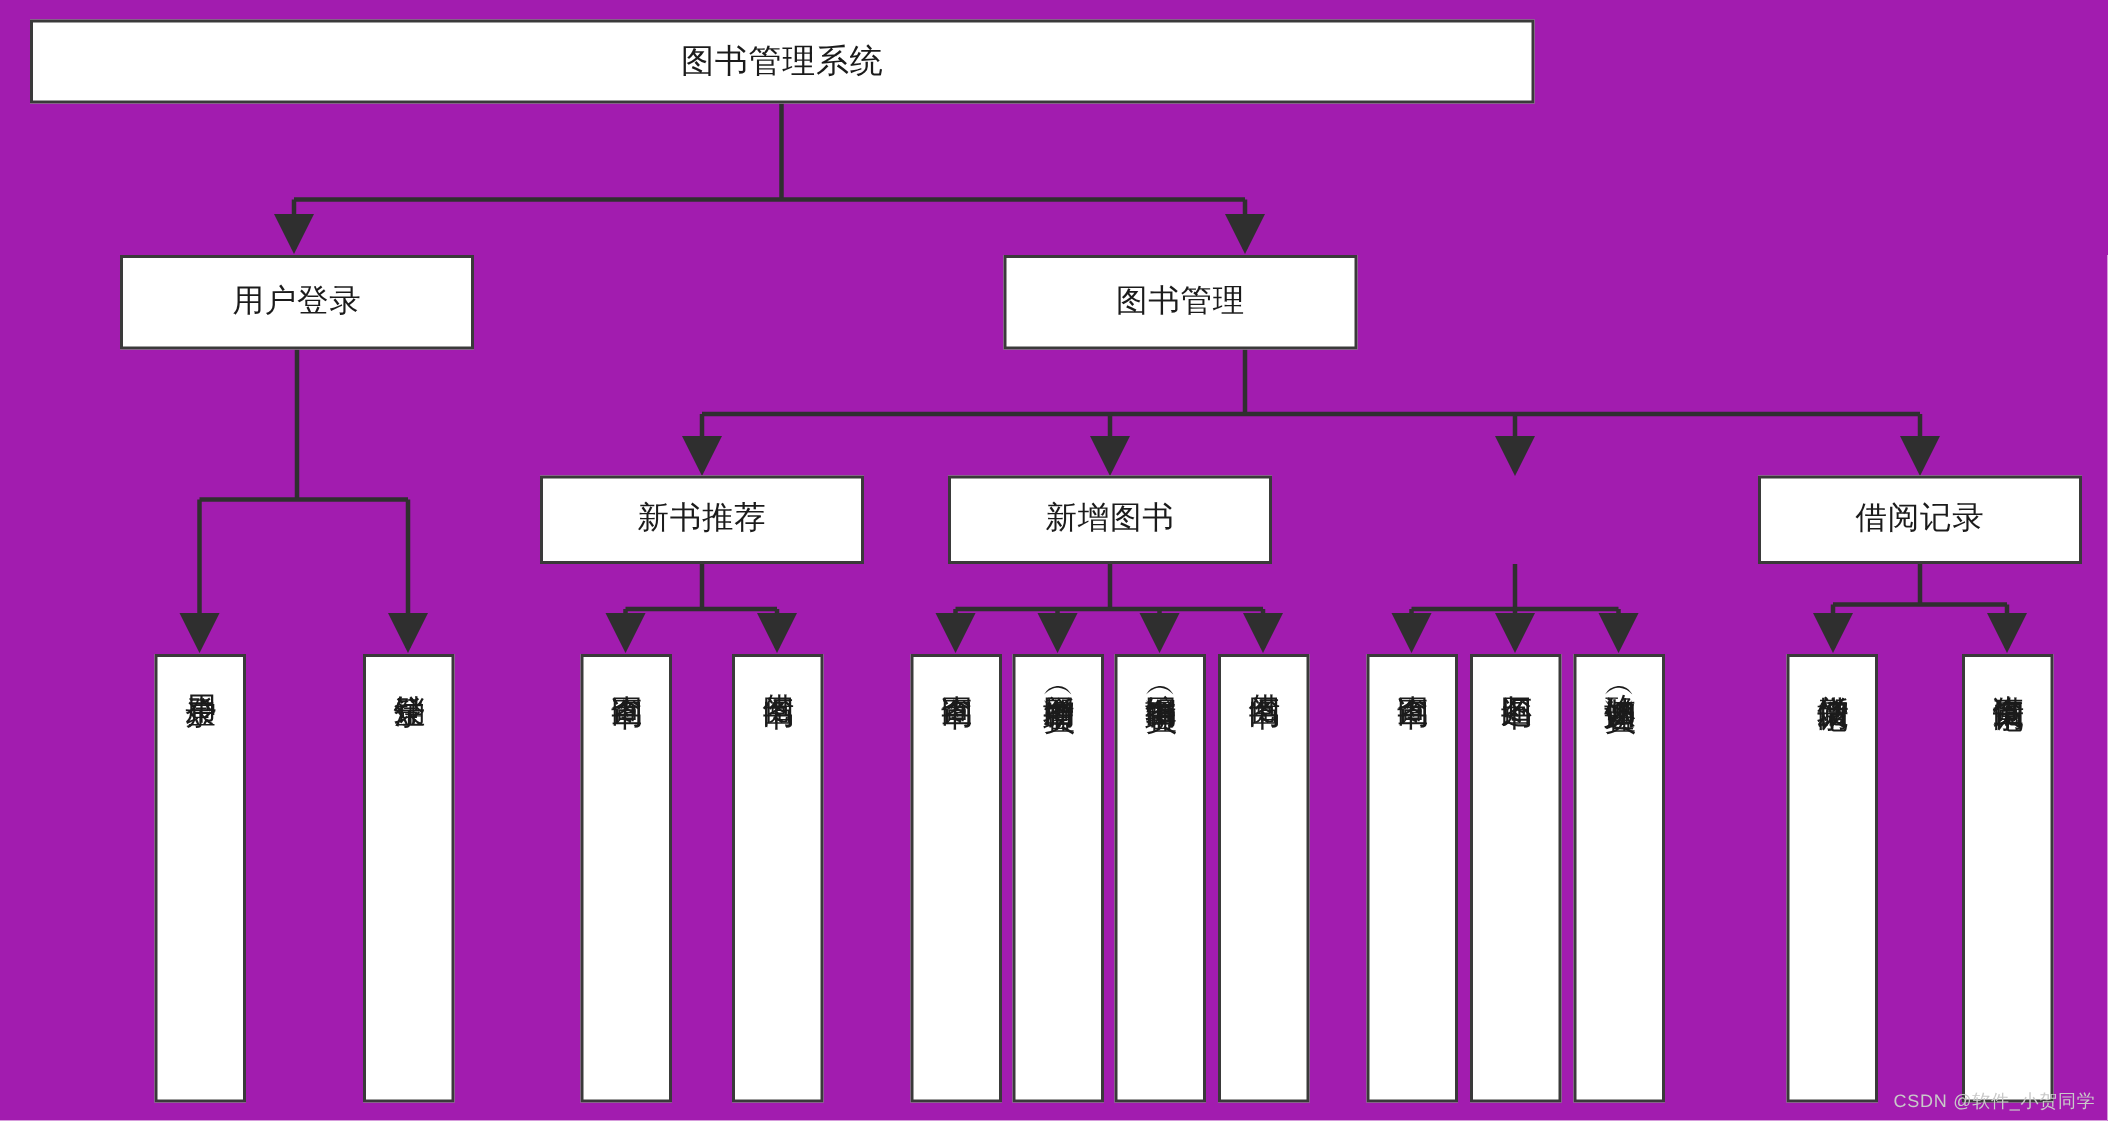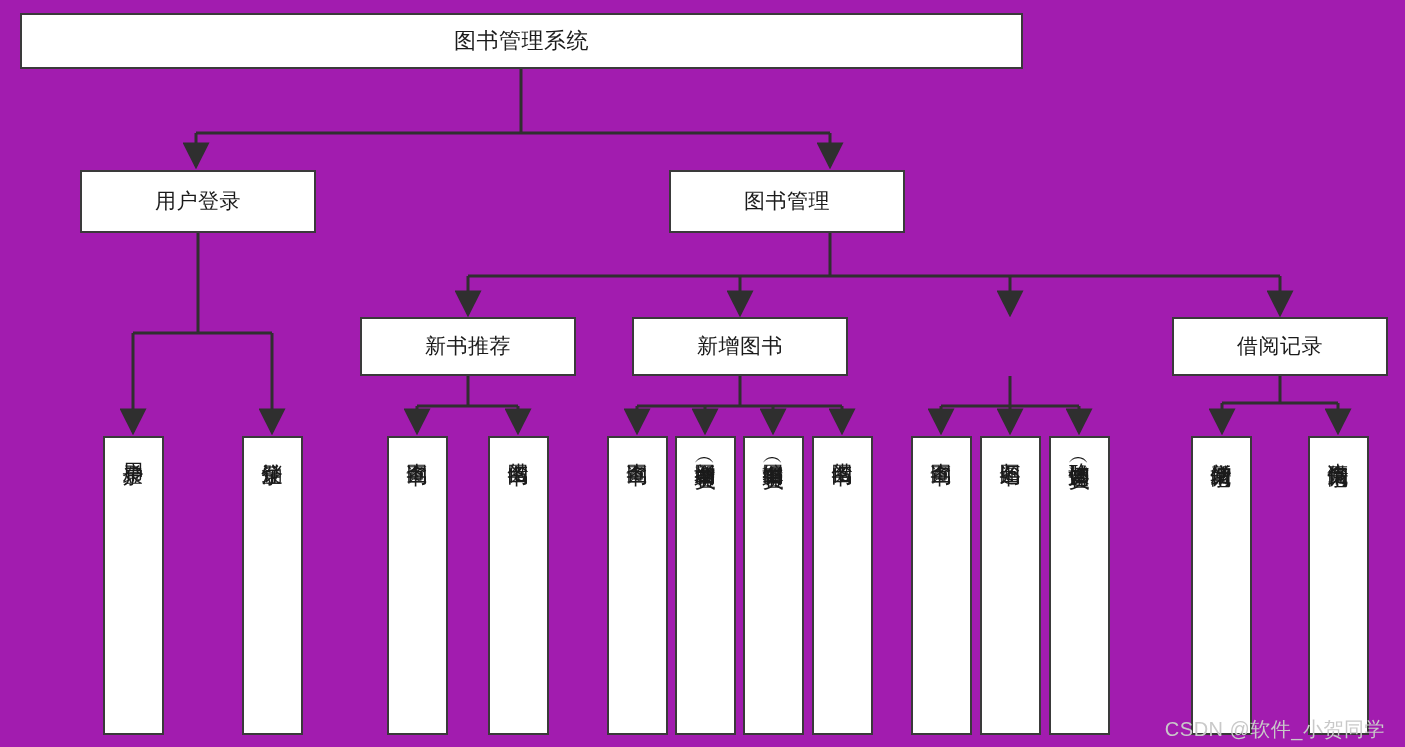--- a/index.html
+++ b/index.html
@@ -60,23 +60,23 @@
   .node.v .lbl {
     writing-mode: vertical-rl;
     text-orientation: upright;
     font-size: 21px;
     line-height: 1.1;
     letter-spacing: 1px;
     white-space: nowrap;
   }
   .watermark {
     position: absolute;
-    right: 20px;
+    right: 8px;
     bottom: 4px;
-    font-size: 20px;
+    font-size: 12px;
     color: #c9c9c9;
     letter-spacing: 0.5px;
     white-space: nowrap;
     z-index: 3;
     font-family: "Liberation Sans", "DejaVu Sans", sans-serif;
   }
 </style>
 </head>
 <body>
 

